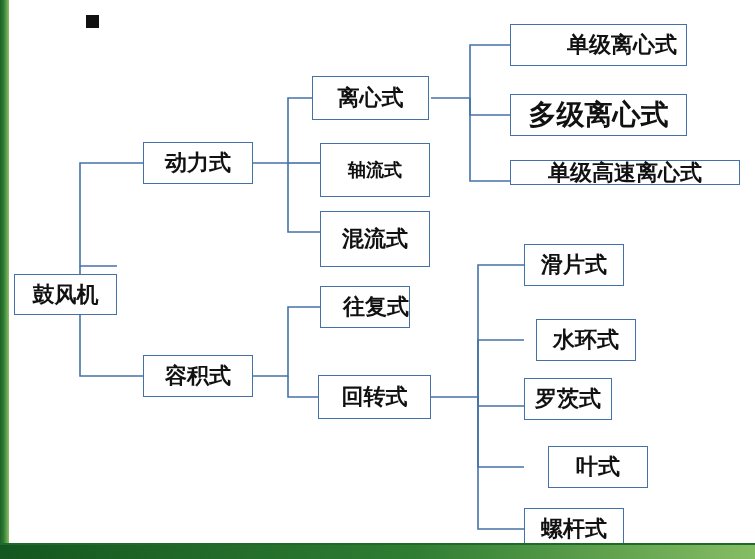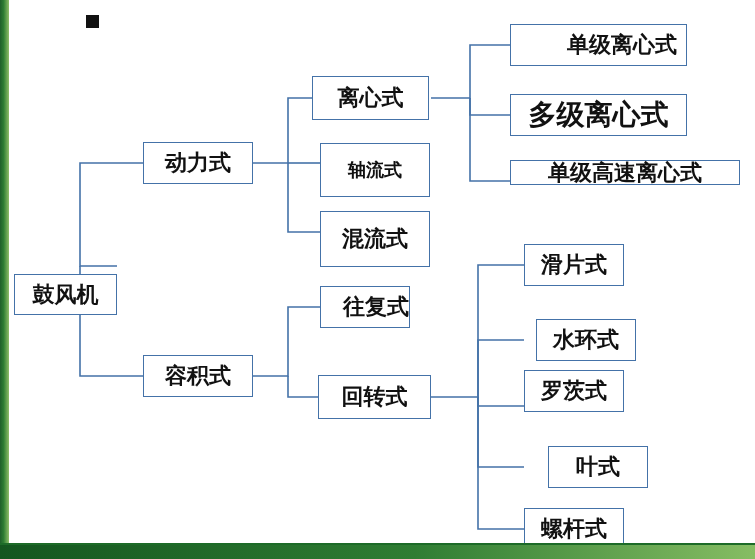--- a/index.html
+++ b/index.html
@@ -117,21 +117,21 @@
     </div>
     <div class="node" style="left: 510px; top: 160px; width: 230px; height: 25px; font-size: 22px; border-color: rgb(68, 114, 168);">
       <span>单级高速离心式</span>
     </div>
     <div class="node" style="left: 524px; top: 244px; width: 100px; height: 42px; font-size: 22px; border-color: rgb(68, 114, 168);">
       <span>滑片式</span>
     </div>
     <div class="node" style="left: 524px; top: 319px; width: 100px; height: 42px; font-size: 22px; border-color: rgb(68, 114, 168); margin-left: 12px;">
       <span>水环式</span>
     </div>
-    <div class="node" style="left: 524px; top: 370px; width: 100px; height: 42px; font-size: 22px; border-color: rgb(68, 114, 168); justify-content: center;">
+    <div class="node" style="left: 524px; top: 378px; width: 88px; height: 42px; font-size: 22px; border-color: rgb(68, 114, 168); justify-content: center;">
       <span>罗茨式</span>
     </div>
     <div class="node" style="left: 524px; top: 446px; width: 100px; height: 42px; font-size: 22px; border-color: rgb(68, 114, 168); margin-left: 24px;">
       <span>叶式</span>
     </div>
     <div class="node" style="left: 524px; top: 508px; width: 100px; height: 42px; font-size: 22px; border-color: rgb(68, 114, 168);">
       <span>螺杆式</span>
     </div>
   </div>
 

